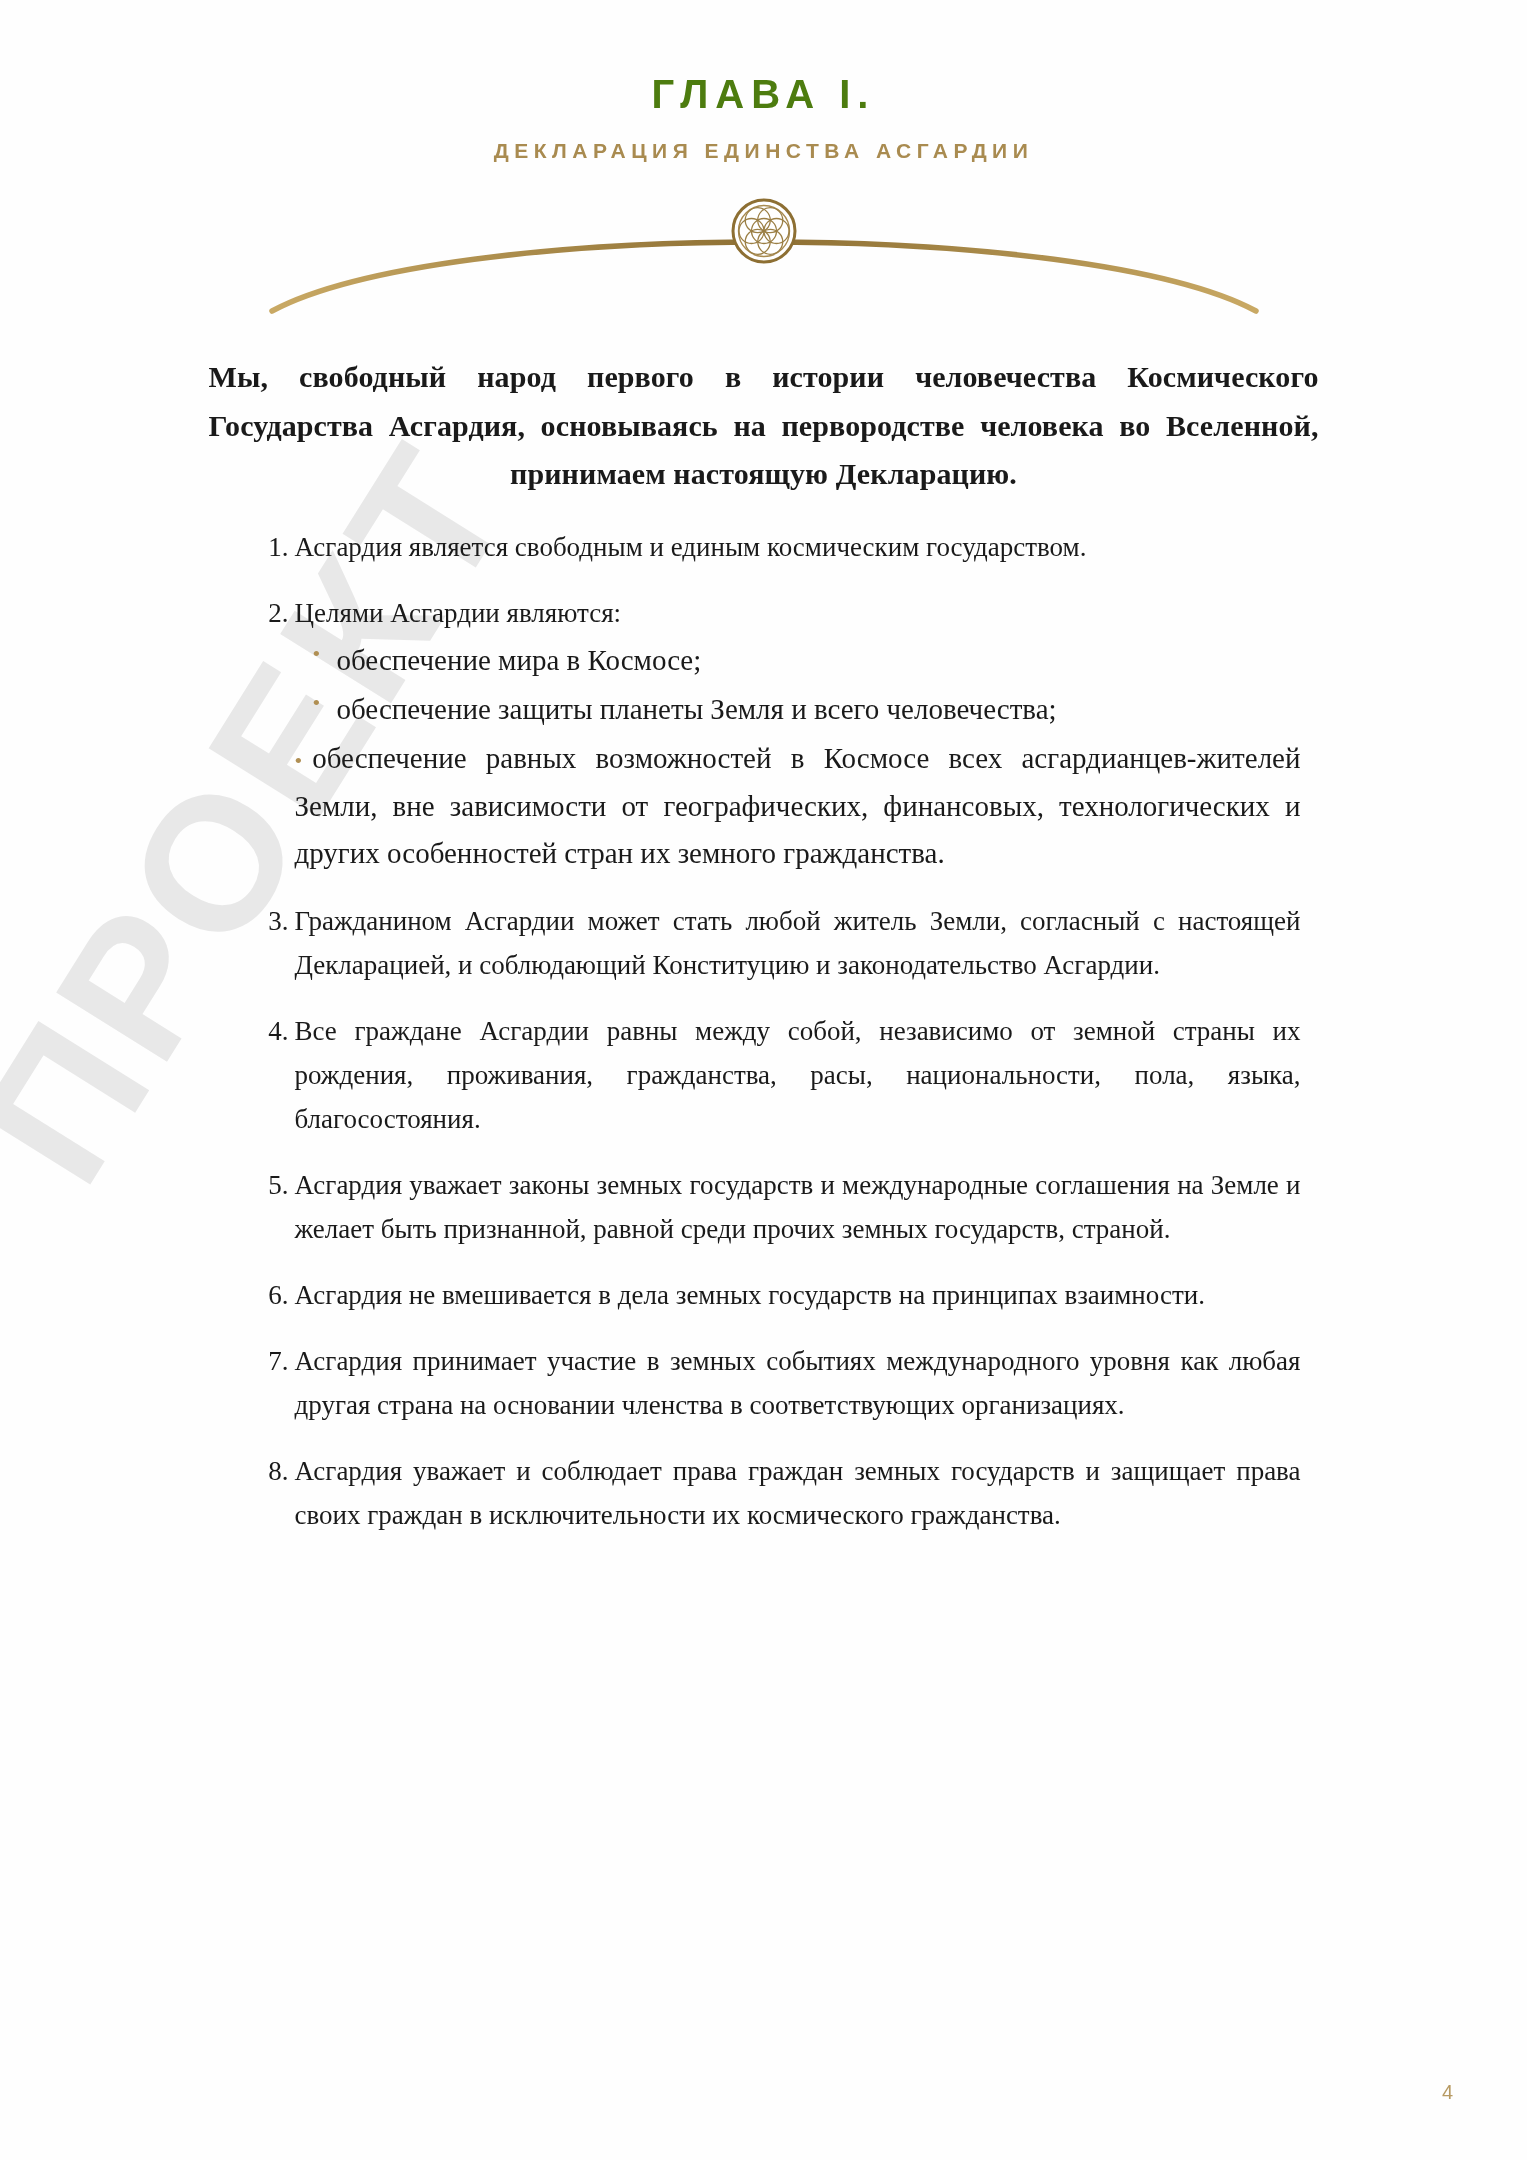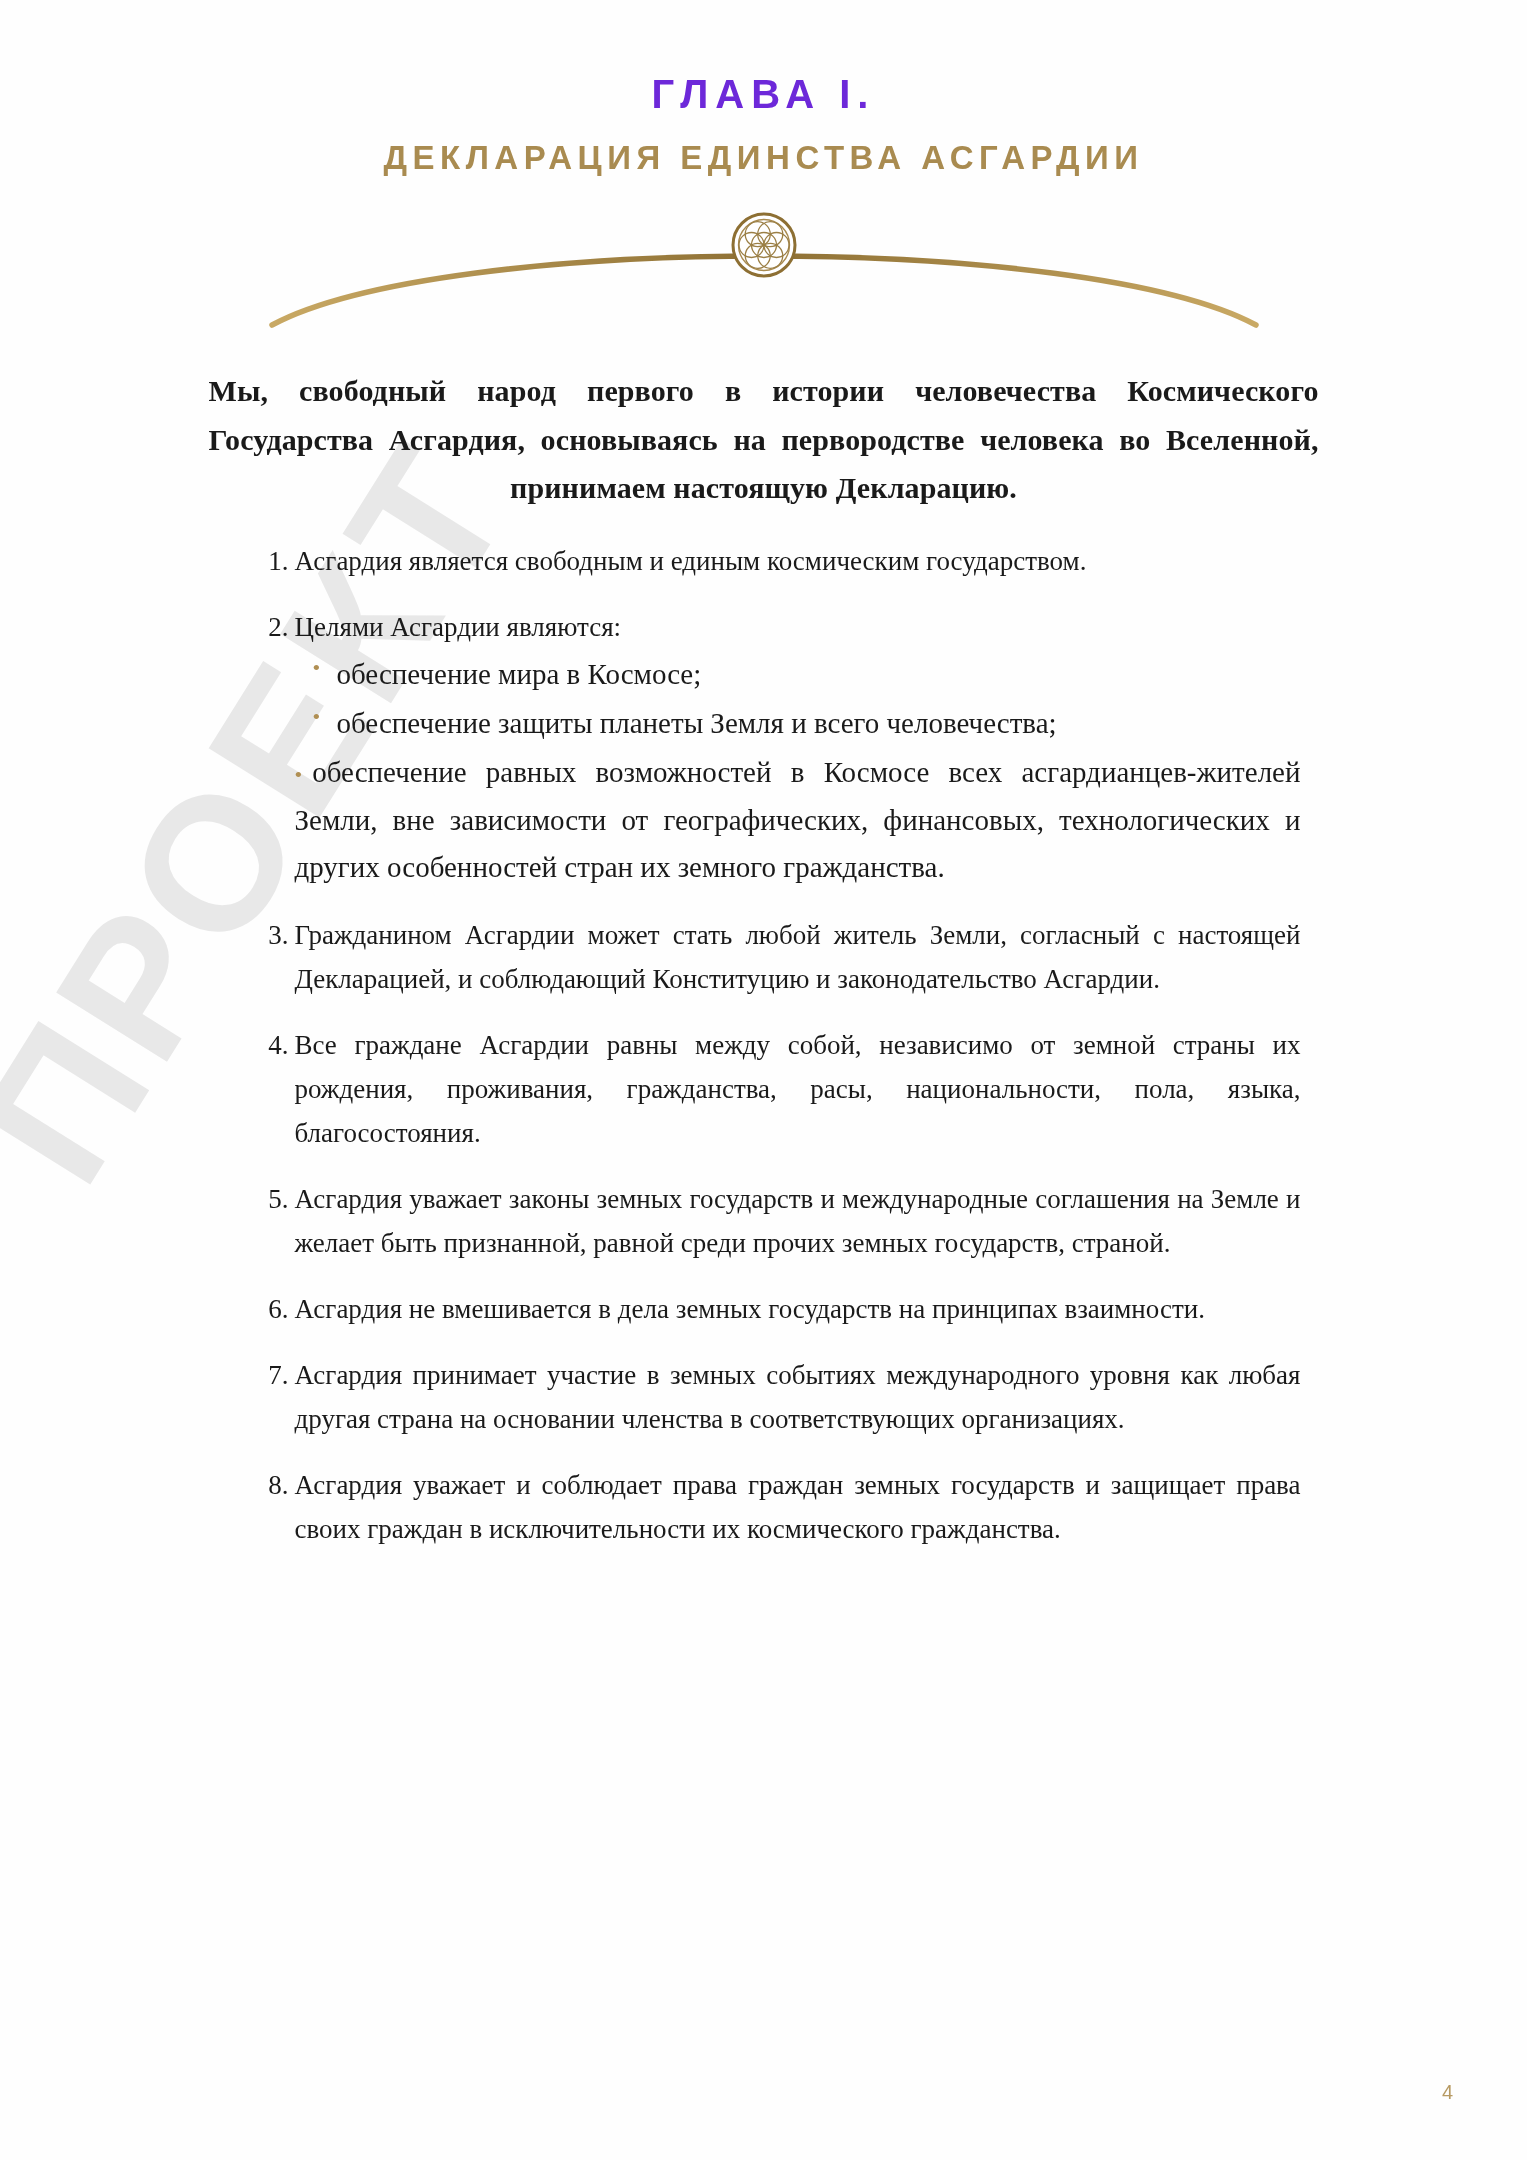--- a/index.html
+++ b/index.html
@@ -52,26 +52,26 @@
     position: relative;
     z-index: 10;
     padding-top: 72px;
     text-align: center;
   }
   .chapter-title {
     font-family: "Liberation Sans", sans-serif;
     font-size: 40px;
     font-weight: bold;
     letter-spacing: 7px;
-    color: #6d28d9;
+    color: #4d7c0f;
     margin: 0;
   }
   .chapter-subtitle {
     font-family: "Liberation Sans", sans-serif;
-    font-size: 33px;
+    font-size: 21px;
     font-weight: bold;
     letter-spacing: 5.5px;
     color: #a98b50;
     margin: 22px 0 0 0;
   }
 
   
   .ornament {
     position: relative;
     z-index: 10;

